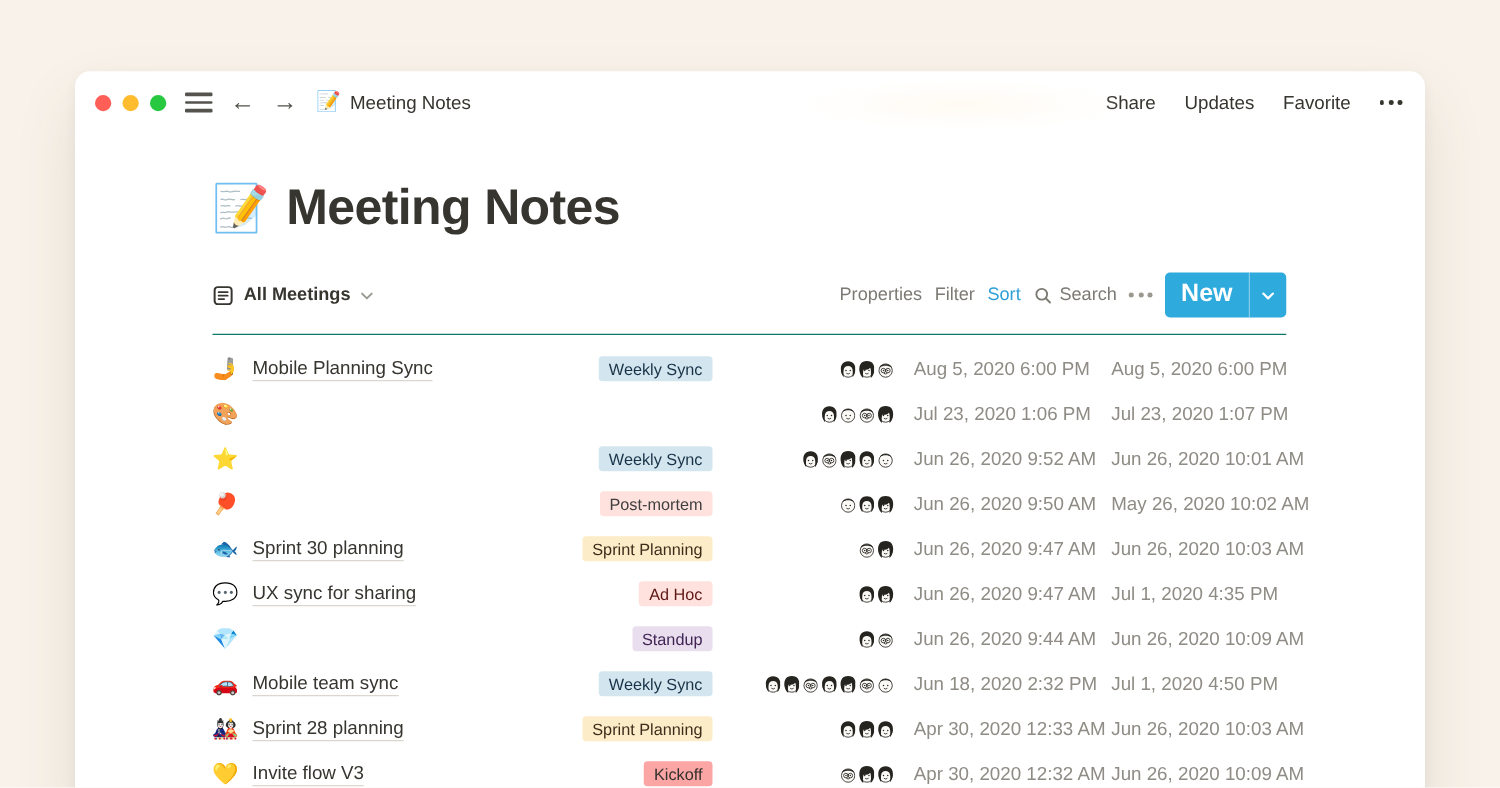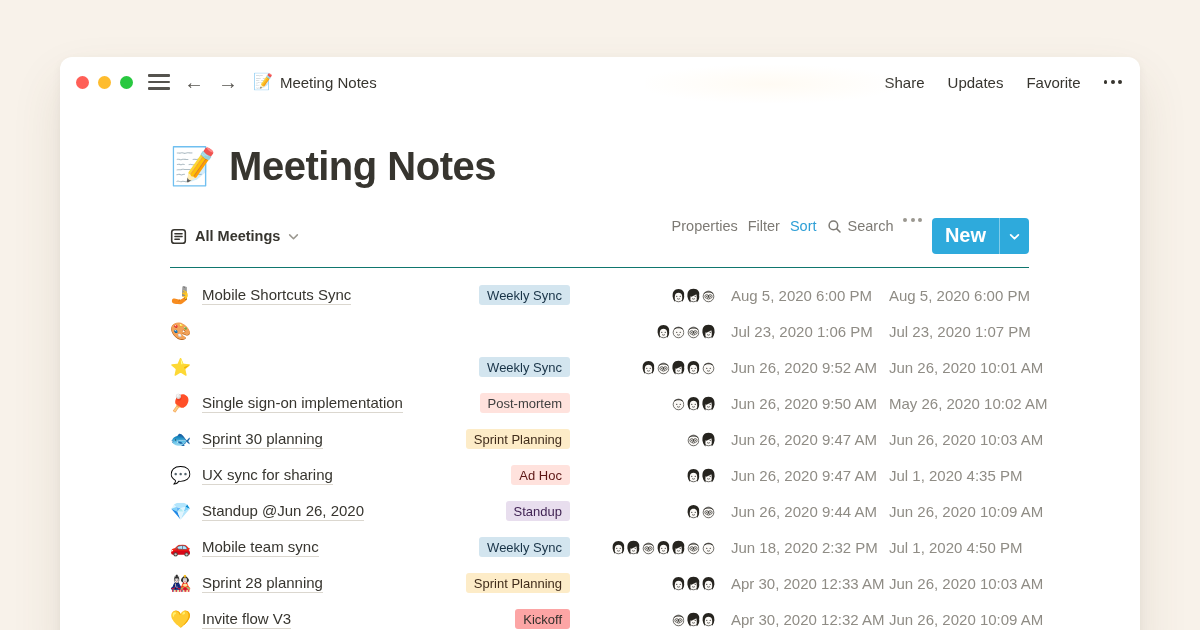--- a/index.html
+++ b/index.html
@@ -36,21 +36,21 @@
   .dots i { width:3.8px; height:3.8px; border-radius:50%; background:currentColor; }
   
   .content { padding:0 111px 0 110px; }
   .page-title { margin-top:37px; display:flex; align-items:center; gap:13px; }
   .page-title .emoji { font-size:37px; line-height:1; }
   .page-title h1 { font-size:40px; font-weight:700; letter-spacing:-.5px; color:#37352f; }
   
   .toolbar { margin-top:29px; display:flex; align-items:center; padding-bottom:13px; border-bottom:1px solid #0f766e; }
   .view-btn { display:flex; align-items:center; gap:8px; cursor:pointer; }
   .view-btn .label { font-size:14.5px; font-weight:700; color:#37352f; }
-  .toolbar-right { margin-left:auto; display:flex; align-items:flex-start; gap:10px; font-size:14.5px; color:#7d7a74; }
+  .toolbar-right { margin-left:auto; display:flex; align-items:center; gap:10px; font-size:14.5px; color:#7d7a74; }
   .tbtn { cursor:pointer; }
   .sort { color:#2e9fd6; }
   .search-btn { display:flex; align-items:center; gap:6px; cursor:pointer; }
   .new-btn { display:flex; align-items:stretch; border-radius:4px; overflow:hidden; cursor:pointer; }
   .new-main { color:#fff; font-weight:600; font-size:20px; padding:6px 13px 7px; }
   .new-split { width:1px; background:rgba(255,255,255,.4); }
   .new-caret { display:flex; align-items:center; padding:0 9px; }
   
   .rows { margin-top:9px; }
   .row { display:flex; align-items:center; height:36px; cursor:pointer; }
@@ -144,21 +144,21 @@
               <path d="M1.5 3.5 L5 7 L8.5 3.5" stroke="#fff" stroke-width="1.6" stroke-linecap="round" stroke-linejoin="round"></path>
             </svg>
           </span>
         </span>
       </div>
     </div>
 
     <div class="rows" id="rows">
         <div class="row">
           <span class="row-icon">🤳</span>
-          <span class="row-title">Mobile Shortcuts Sync</span>
+          <span class="row-title">Mobile Planning Sync</span>
           <div class="row-right">
             <span class="badge" style="background: rgb(211, 229, 239); color: rgb(24, 51, 71);">Weekly Sync</span>
             <span class="avatars">
               <span class="avatar">
                 <svg viewBox="0 0 20 20">
                   <circle cx="10" cy="10" r="9.7" fill="#fff"></circle>
                   <circle cx="10" cy="11" r="5.6" fill="#fbf9f6" stroke="#26241f" stroke-width="0.7"></circle>
                   <circle cx="8.2" cy="10.9" r="0.62" fill="#26241f"></circle>
                   <circle cx="11.8" cy="10.9" r="0.62" fill="#26241f"></circle>
                   <path d="M8.8 13.5 Q10 14.5 11.2 13.5" stroke="#26241f" stroke-width="0.7" fill="none" stroke-linecap="round"></path>
@@ -303,21 +303,20 @@
                   <path d="M5.2 8 C5.6 4.6 14.4 4.6 14.8 8 C13.4 6.9 11.8 6.5 10 6.5 C8.2 6.5 6.6 6.9 5.2 8 Z" fill="#26241f"></path>
                 </svg>
               </span>
             </span>
             <span class="date created">Jun 26, 2020 9:52 AM</span>
             <span class="date edited">Jun 26, 2020 10:01 AM</span>
           </div>
         </div>
         <div class="row">
           <span class="row-icon">🏓</span>
-          <span class="row-title">Single sign-on implementation</span>
           <div class="row-right">
             <span class="badge" style="background: rgb(255, 226, 221); color: #404040;">Post-mortem</span>
             <span class="avatars">
               <span class="avatar">
                 <svg viewBox="0 0 20 20">
                   <circle cx="10" cy="10" r="9.7" fill="#fff"></circle>
                   <circle cx="10" cy="11" r="5.6" fill="#fbf9f6" stroke="#26241f" stroke-width="0.7"></circle>
                   <circle cx="8.2" cy="10.9" r="0.62" fill="#26241f"></circle>
                   <circle cx="11.8" cy="10.9" r="0.62" fill="#26241f"></circle>
                   <path d="M8.8 13.5 Q10 14.5 11.2 13.5" stroke="#26241f" stroke-width="0.7" fill="none" stroke-linecap="round"></path>
@@ -409,21 +408,20 @@
                   <path d="M10 3 C5 3 3.3 6.6 3.7 10.8 C4 13.9 5.3 16.3 7 17.3 C6.6 14.4 6.6 12.2 7.2 10.4 C9.3 10.6 11.6 10 12.8 8.6 C13.6 9.8 13.6 14.2 13.2 17.2 C14.8 16.2 16 13.8 16.3 10.8 C16.7 6.6 15 3 10 3 Z" fill="#26241f"></path>
                 </svg>
               </span>
             </span>
             <span class="date created">Jun 26, 2020 9:47 AM</span>
             <span class="date edited">Jul 1, 2020 4:35 PM</span>
           </div>
         </div>
         <div class="row">
           <span class="row-icon">💎</span>
-          <span class="row-title">Standup @Jun 26, 2020</span>
           <div class="row-right">
             <span class="badge" style="background: rgb(232, 222, 238); color: rgb(65, 36, 84);">Standup</span>
             <span class="avatars">
               <span class="avatar">
                 <svg viewBox="0 0 20 20">
                   <circle cx="10" cy="10" r="9.7" fill="#fff"></circle>
                   <circle cx="10" cy="11" r="5.6" fill="#fbf9f6" stroke="#26241f" stroke-width="0.7"></circle>
                   <circle cx="8.2" cy="10.9" r="0.62" fill="#26241f"></circle>
                   <circle cx="11.8" cy="10.9" r="0.62" fill="#26241f"></circle>
                   <path d="M8.8 13.5 Q10 14.5 11.2 13.5" stroke="#26241f" stroke-width="0.7" fill="none" stroke-linecap="round"></path>

